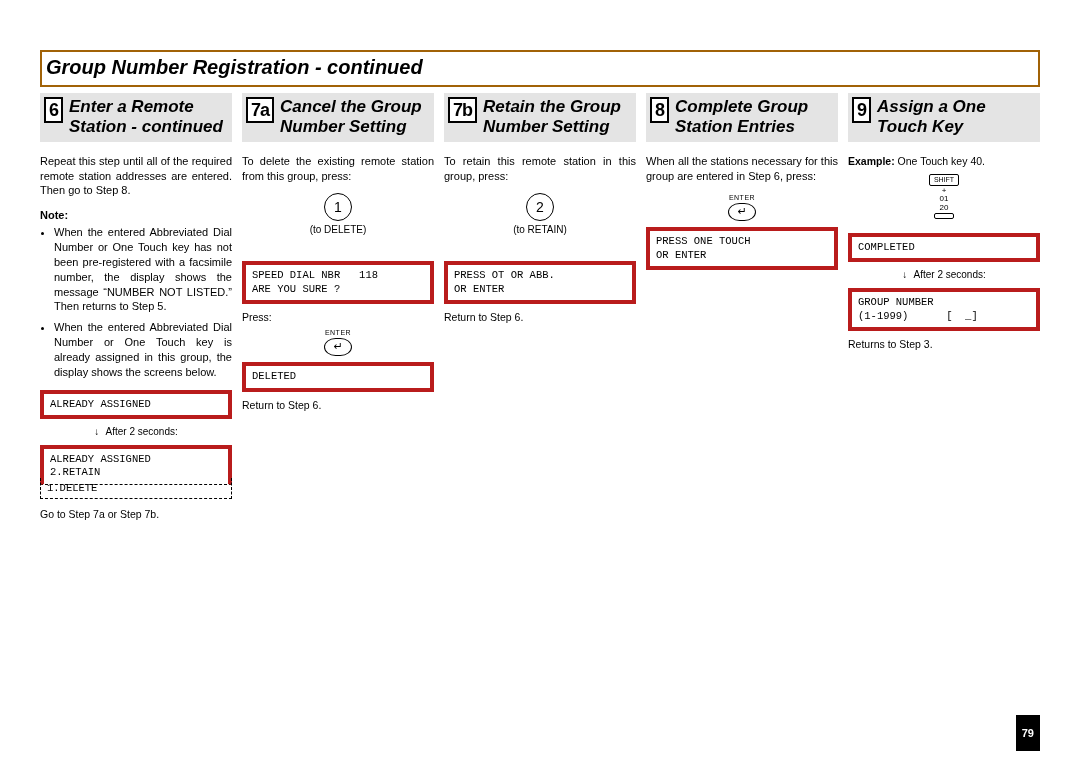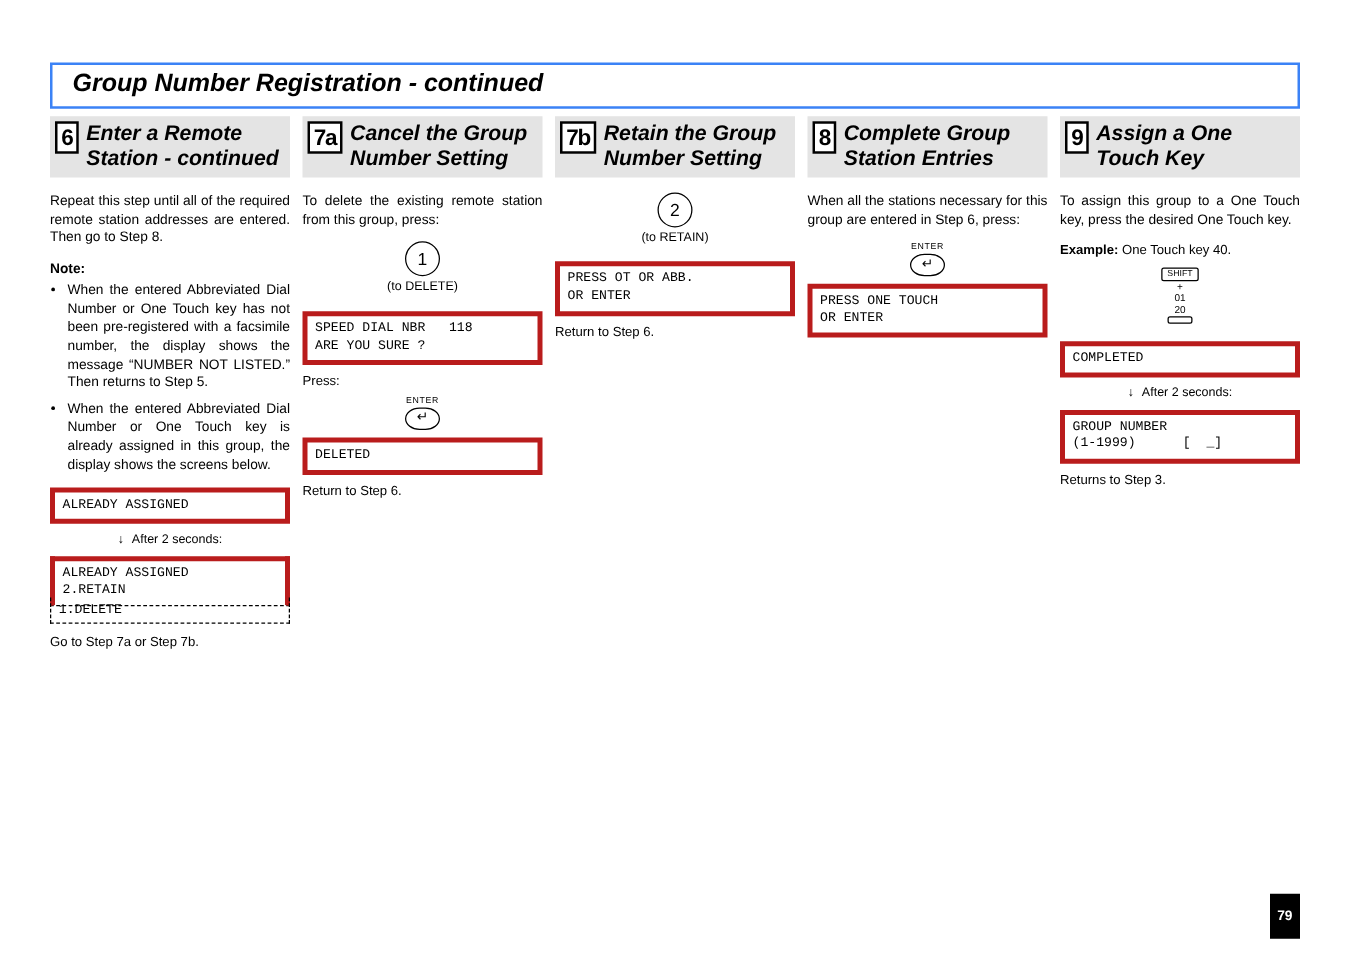--- a/index.html
+++ b/index.html
@@ -1,33 +1,33 @@
 <!DOCTYPE html>
 <html><head>
 <meta charset="utf-8">
 <style>
   html,body{margin:0;padding:0;background:#fff;font-family:Arial,Helvetica,sans-serif;color:#000}
   .page{width:1080px;height:763px;box-sizing:border-box;padding:50px 40px 30px 40px;position:relative}
-  .title-box{border:2px solid #3b82f6;padding:4px 10px 6px 16px;margin-bottom:6px}
+  .title-box{border:2px solid #a16207;padding:4px 10px 6px 4px;margin-bottom:6px}
   .title-box h1{margin:0;font-size:20px;font-weight:bold;font-style:italic}
   .cols{display:flex;gap:10px}
   .col{flex:1;min-width:0;font-size:11px;line-height:1.35}
   .step-hdr{background:#e4e4e4;display:flex;align-items:flex-start;padding:4px 4px;min-height:34px;margin-bottom:12px}
   .step-num{border:2px solid #000;background:#fff;font-weight:bold;font-size:18px;line-height:18px;padding:2px 3px;margin-right:6px;letter-spacing:-1px}
   .step-title{font-weight:bold;font-size:17px;line-height:1.2;font-style:italic}
   .para{text-align:justify;margin-bottom:10px}
   .note-h{font-weight:bold;margin-bottom:2px}
   ul.note{margin:0 0 10px 0;padding-left:14px}
   ul.note li{text-align:justify;margin-bottom:6px}
   .lcd{border:4px solid #b91c1c;padding:4px 6px;font-family:"Courier New",monospace;font-size:10.5px;line-height:1.3;margin:6px 0 6px 0;white-space:pre}
   .lcd-dash-bottom{border-bottom:1px dashed #000}
   .after2{font-size:10px;text-align:center;margin:2px 0 4px 0}
   .after2 .arrow{display:inline-block;margin-right:4px}
   .digit-btn{display:block;width:26px;height:26px;border:1.5px solid #000;border-radius:50%;text-align:center;line-height:26px;font-size:14px;margin:6px auto 2px auto}
-  .btn-caption{text-align:center;font-size:10px;margin-bottom:12px}
+  .btn-caption{text-align:center;font-size:10px;margin-bottom:24px}
   .enter-key{text-align:center;margin:4px 0}
   .enter-key .lbl{font-size:7px;letter-spacing:0.5px;display:block}
   .enter-key .oval{display:inline-block;border:1.2px solid #000;border-radius:50%/60%;width:26px;height:16px;line-height:14px;font-size:11px}
   .shift-stack{text-align:center;font-size:8px;line-height:1.1;margin:6px 0 10px 0}
   .shift-stack .keycap{display:inline-block;border:1px solid #000;border-radius:2px;padding:1px 4px;font-size:7px;margin-bottom:1px}
   .smalltxt{font-size:10.5px;margin:4px 0}
   .pagefoot{position:absolute;right:40px;bottom:22px}
   .pagefoot .pn{background:#000;color:#fff;font-size:11px;font-weight:bold;padding:12px 6px}
   
   .dashed-box{border:1px dashed #000;border-top:none;padding:3px 6px;font-family:"Courier New",monospace;font-size:10.5px;margin-top:-7px;margin-bottom:8px}
@@ -82,20 +82,21 @@
       </div>
       <div class="lcd">DELETED</div>
       <div class="smalltxt">Return to Step 6.</div>
     </div>
 
     <div class="col">
       <div class="step-hdr">
         <div class="step-num">7b</div>
         <div class="step-title">Retain the Group Number Setting</div>
       </div>
+      <div class="para">To retain this remote station in this group, press:</div>
       <span class="digit-btn">2</span>
       <div class="btn-caption">(to RETAIN)</div>
       <div class="lcd">PRESS OT OR ABB.
 OR ENTER</div>
       <div class="smalltxt">Return to Step 6.</div>
     </div>
 
     <div class="col">
       <div class="step-hdr">
         <div class="step-num">8</div>
@@ -108,21 +109,20 @@
       </div>
       <div class="lcd">PRESS ONE TOUCH
 OR ENTER</div>
     </div>
 
     <div class="col">
       <div class="step-hdr">
         <div class="step-num">9</div>
         <div class="step-title">Assign a One Touch Key</div>
       </div>
-      <div class="para">To assign this group to a One Touch key, press the desired One Touch key.</div>
       <div class="smalltxt">
         <b>Example:</b>
         <span>One Touch key 40.</span>
       </div>
       <div class="shift-stack">
         <span class="keycap">SHIFT</span><br>
         <span>+</span><br>
         <span>01</span><br>
         <span>20</span><br>
         <span class="keycap" style="width:18px;height:4px;padding:0"></span>

